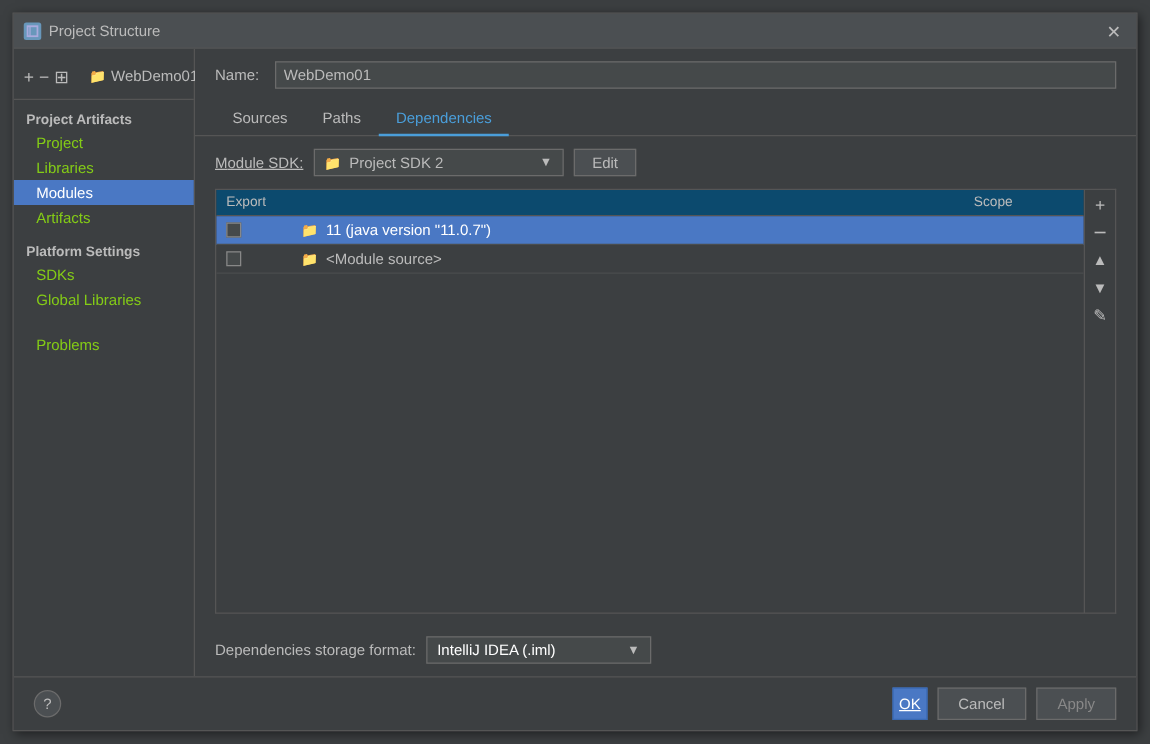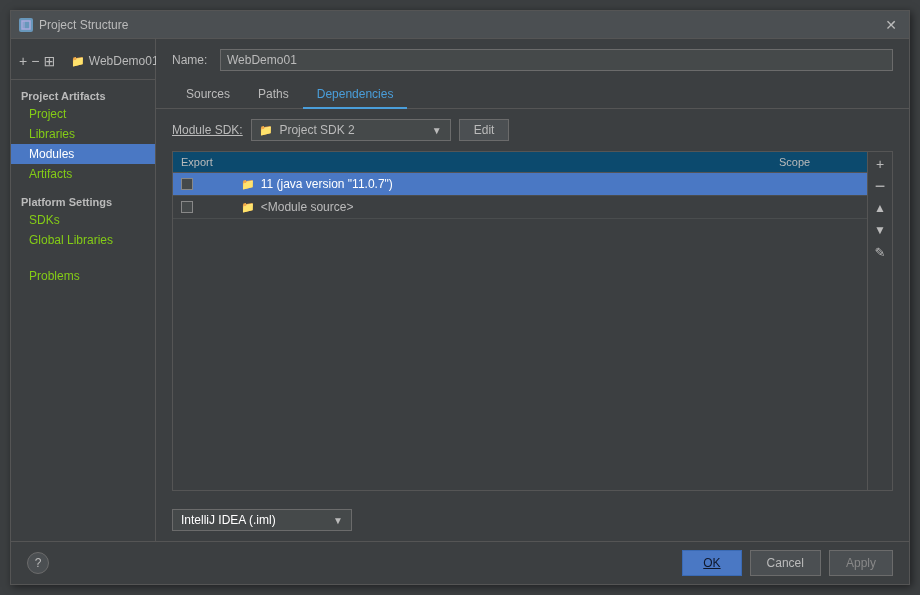--- a/index.html
+++ b/index.html
@@ -332,22 +332,22 @@
       color: #bbb;
       cursor: pointer;
       font-size: 12px;
       display: flex;
       align-items: center;
       justify-content: center;
     }
     .ok-btn {
       background: #4a78c4;
       border: 1px solid #3a6ab4;
-      color: #0f172a;
-      padding: 5px 20px;
+      color: #ffffff;
+      padding: 5px 4px;
       cursor: pointer;
       font-size: 12px;
       text-decoration: underline;
     }
     .cancel-btn, .apply-btn {
       background: #4b4f52;
       border: 1px solid #6b6b6b;
       color: #bbb;
       padding: 5px 16px;
       cursor: pointer;
@@ -464,20 +464,21 @@
         <div class="side-buttons">
           <button class="side-btn" title="Add">+</button>
           <button class="side-btn" title="Remove" style="font-size:18px;line-height:1;">−</button>
           <button class="side-btn" title="Move Up" style="font-size:12px;">▲</button>
           <button class="side-btn" title="Move Down" style="font-size:12px;">▼</button>
           <button class="side-btn" title="Edit" style="font-size:13px;">✎</button>
         </div>
       </div>
 
       <div class="format-row">
+        <span class="format-label">Dependencies storage format:</span>
         <div class="format-select">
           <span class="format-select-text">IntelliJ IDEA (.iml)</span>
           <span class="sdk-dropdown-arrow">▼</span>
         </div>
       </div>
     </div>
   </div>
 
   <div class="dialog-footer">
     <div class="footer-left">

